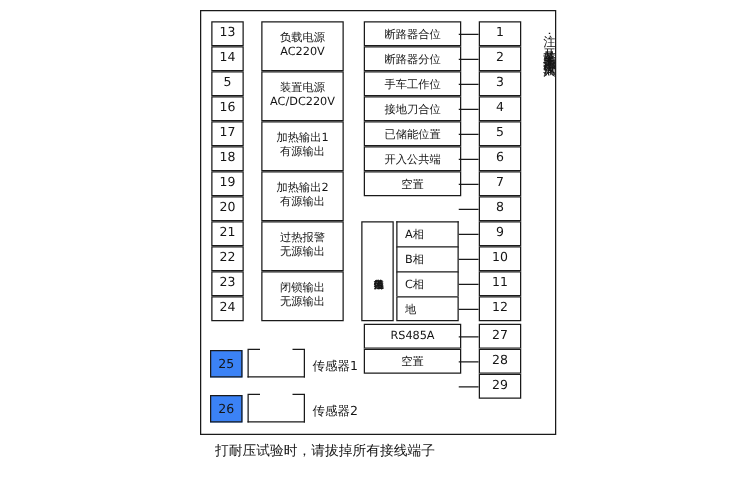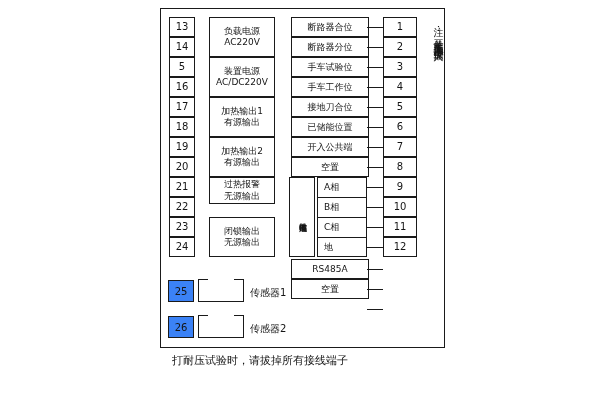--- a/index.html
+++ b/index.html
@@ -215,39 +215,36 @@
       <span>AC/DC220V</span>
     </div>
     <div class="pairbox" style="top:80px;height:40px;">
       <span>加热输出1</span>
       <span>有源输出</span>
     </div>
     <div class="pairbox" style="top:120px;height:40px;">
       <span>加热输出2</span>
       <span>有源输出</span>
     </div>
-    <div class="pairbox" style="top:160px;height:27px;">
+    <div class="pairbox" style="top:160px;height:40px;">
       <span>过热报警</span>
       <span>无源输出</span>
     </div>
     <div class="pairbox" style="top:200px;height:40px;">
       <span>闭锁输出</span>
       <span>无源输出</span>
     </div>
   </div>
 
   <div class="mid-col">
     <div class="mrow">
         <div class="mlabelbox">断路器合位</div>
       </div>
     <div class="mrow">
         <div class="mlabelbox">断路器分位</div>
-      </div>
-    <div class="mrow">
-        <div class="mlabelbox">手车试验位</div>
       </div>
     <div class="mrow">
         <div class="mlabelbox">手车工作位</div>
       </div>
     <div class="mrow">
         <div class="mlabelbox">接地刀合位</div>
       </div>
     <div class="mrow">
         <div class="mlabelbox">已储能位置</div>
       </div>
@@ -299,20 +296,25 @@
     <div class="tnum">4</div>
     <div class="tnum">5</div>
     <div class="tnum">6</div>
     <div class="tnum">7</div>
     <div class="tnum">8</div>
     <div class="tnum">9</div>
     <div class="tnum">10</div>
     <div class="tnum">11</div>
     <div class="tnum">12</div>
   </div>
+  <div class="num-col" style="top:250px;">
+    <div class="tnum">27</div>
+    <div class="tnum">28</div>
+    <div class="tnum">29</div>
+  </div>
 
   <div class="note-vert">注：开关量输入为无源干接点输入</div>
 
 </div>
 
 <div class="sensor-num" style="left:168px;top:280px;">25</div>
 <div class="sensor-box" style="left:198px;top:280px;width:46px;height:22px;border-bottom:1px solid #1a1a1a;border-top:none;border-left:1px solid #1a1a1a;border-right:1px solid #1a1a1a;">
   <div style="position:absolute;left:-1px;top:-1px;width:10px;border-top:1px solid #1a1a1a;"></div>
   <div style="position:absolute;right:-1px;top:-1px;width:10px;border-top:1px solid #1a1a1a;"></div>
 </div>

